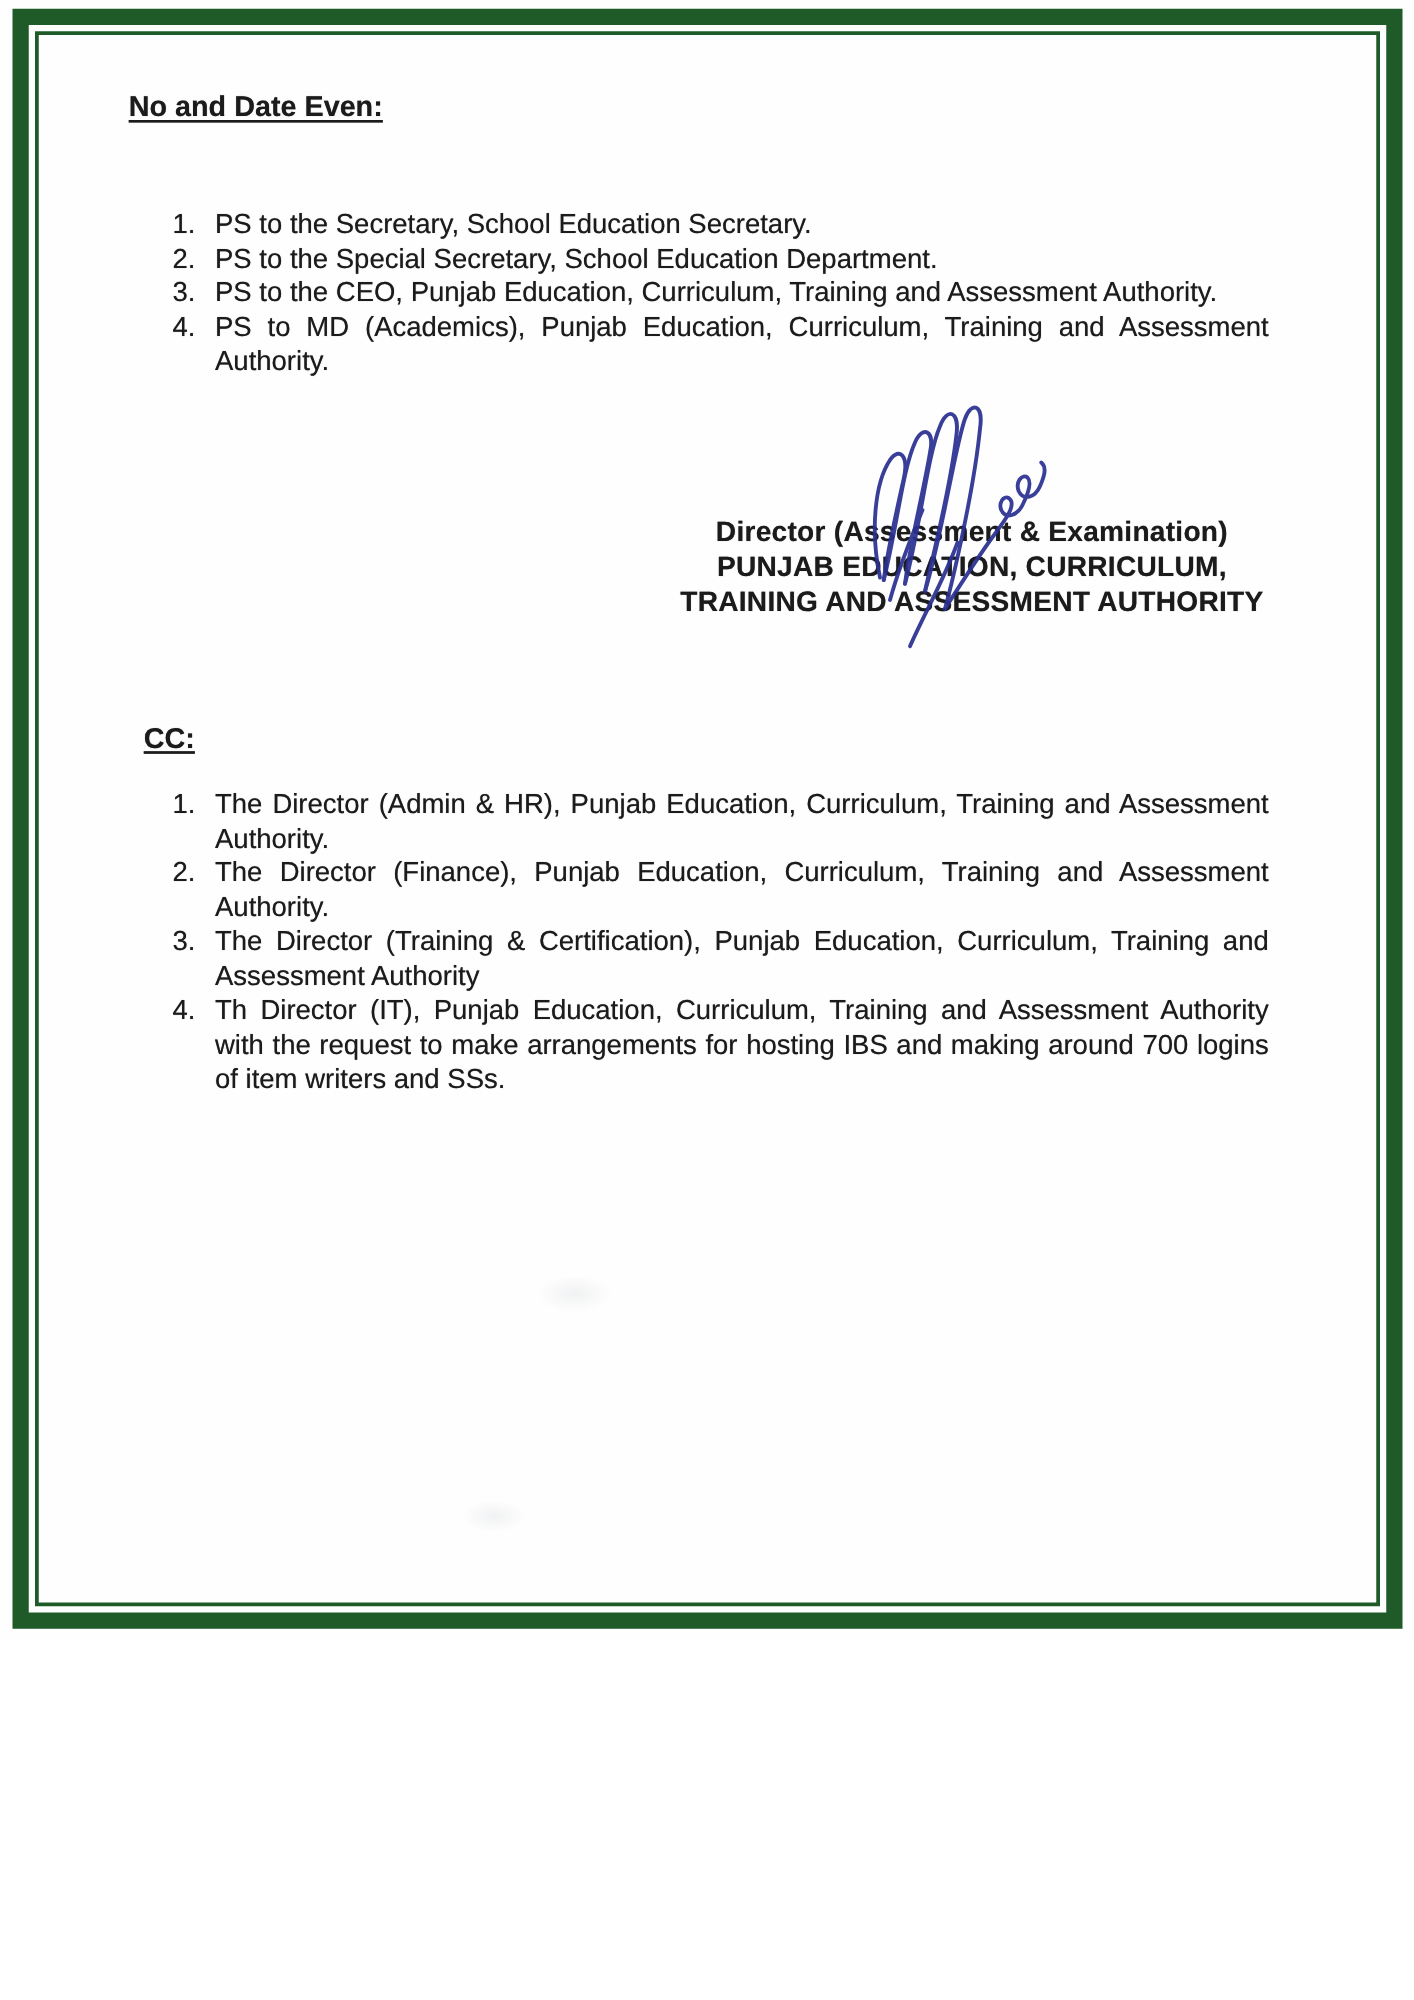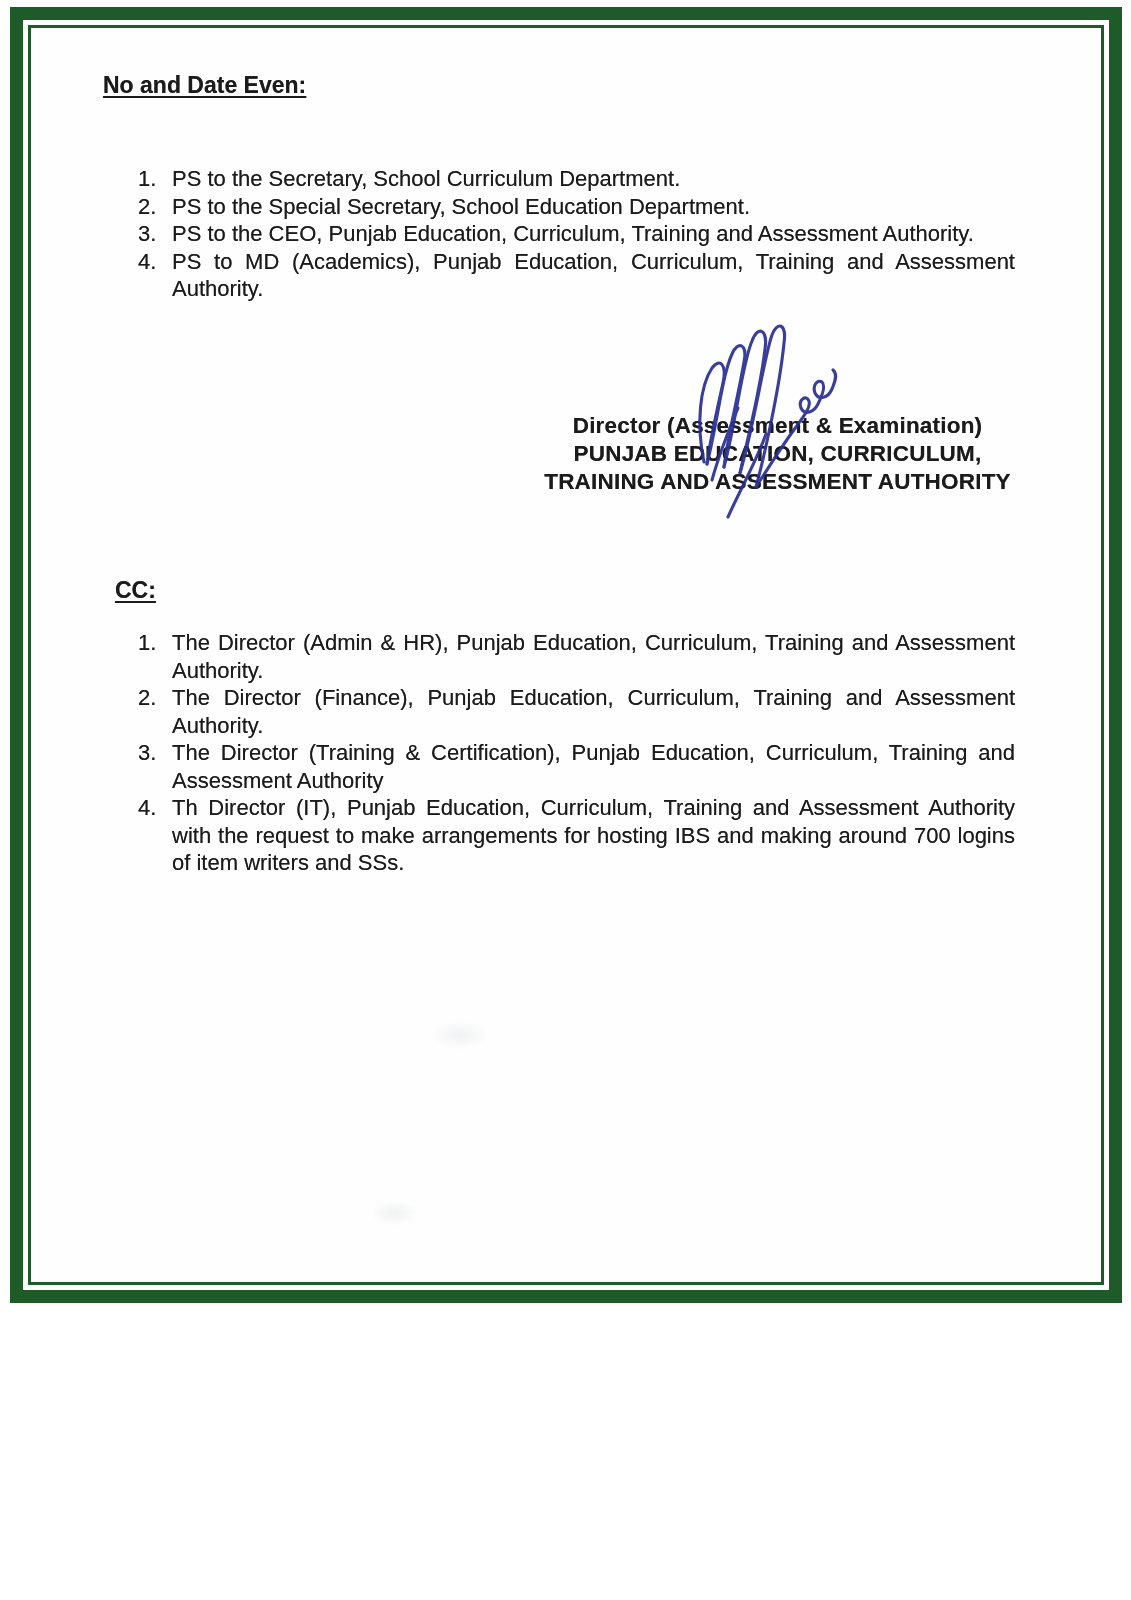--- a/index.html
+++ b/index.html
@@ -89,21 +89,21 @@
 <body>
 
 <div class="page">
   <div class="frame-outer"></div>
   <div class="frame-inner"></div>
 
   <div class="sec-heading scan">No and Date Even:</div>
 
 
   <ol class="doc-list fwd-list scan">
-    <li>PS to the Secretary, School Curriculum Department.</li>
+    <li>PS to the Secretary, School Education Secretary.</li>
     <li>PS to the Special Secretary, School Education Department.</li>
     <li>PS to the CEO, Punjab Education, Curriculum, Training and Assessment Authority.</li>
     <li>PS to MD (Academics), Punjab Education, Curriculum, Training and Assessment Authority.</li>
   </ol>
 
   <svg class="sig-svg" viewBox="0 0 190 210" fill="none" xmlns="http://www.w3.org/2000/svg">
     <g stroke="#2b3192" stroke-width="3.1" stroke-linecap="round" fill="none" opacity="0.93">
       <path d="M36,150 C28,112 32,74 44,56 C52,45 59,53 55,71 C49,98 42,128 39,152"></path>
       <path d="M39,152 C50,108 54,64 64,42 C70,28 80,32 76,50 C70,85 60,123 56,155"></path>
       <path d="M56,155 C68,111 74,52 84,29 C90,13 100,17 97,37 C92,81 78,133 72,161"></path>

